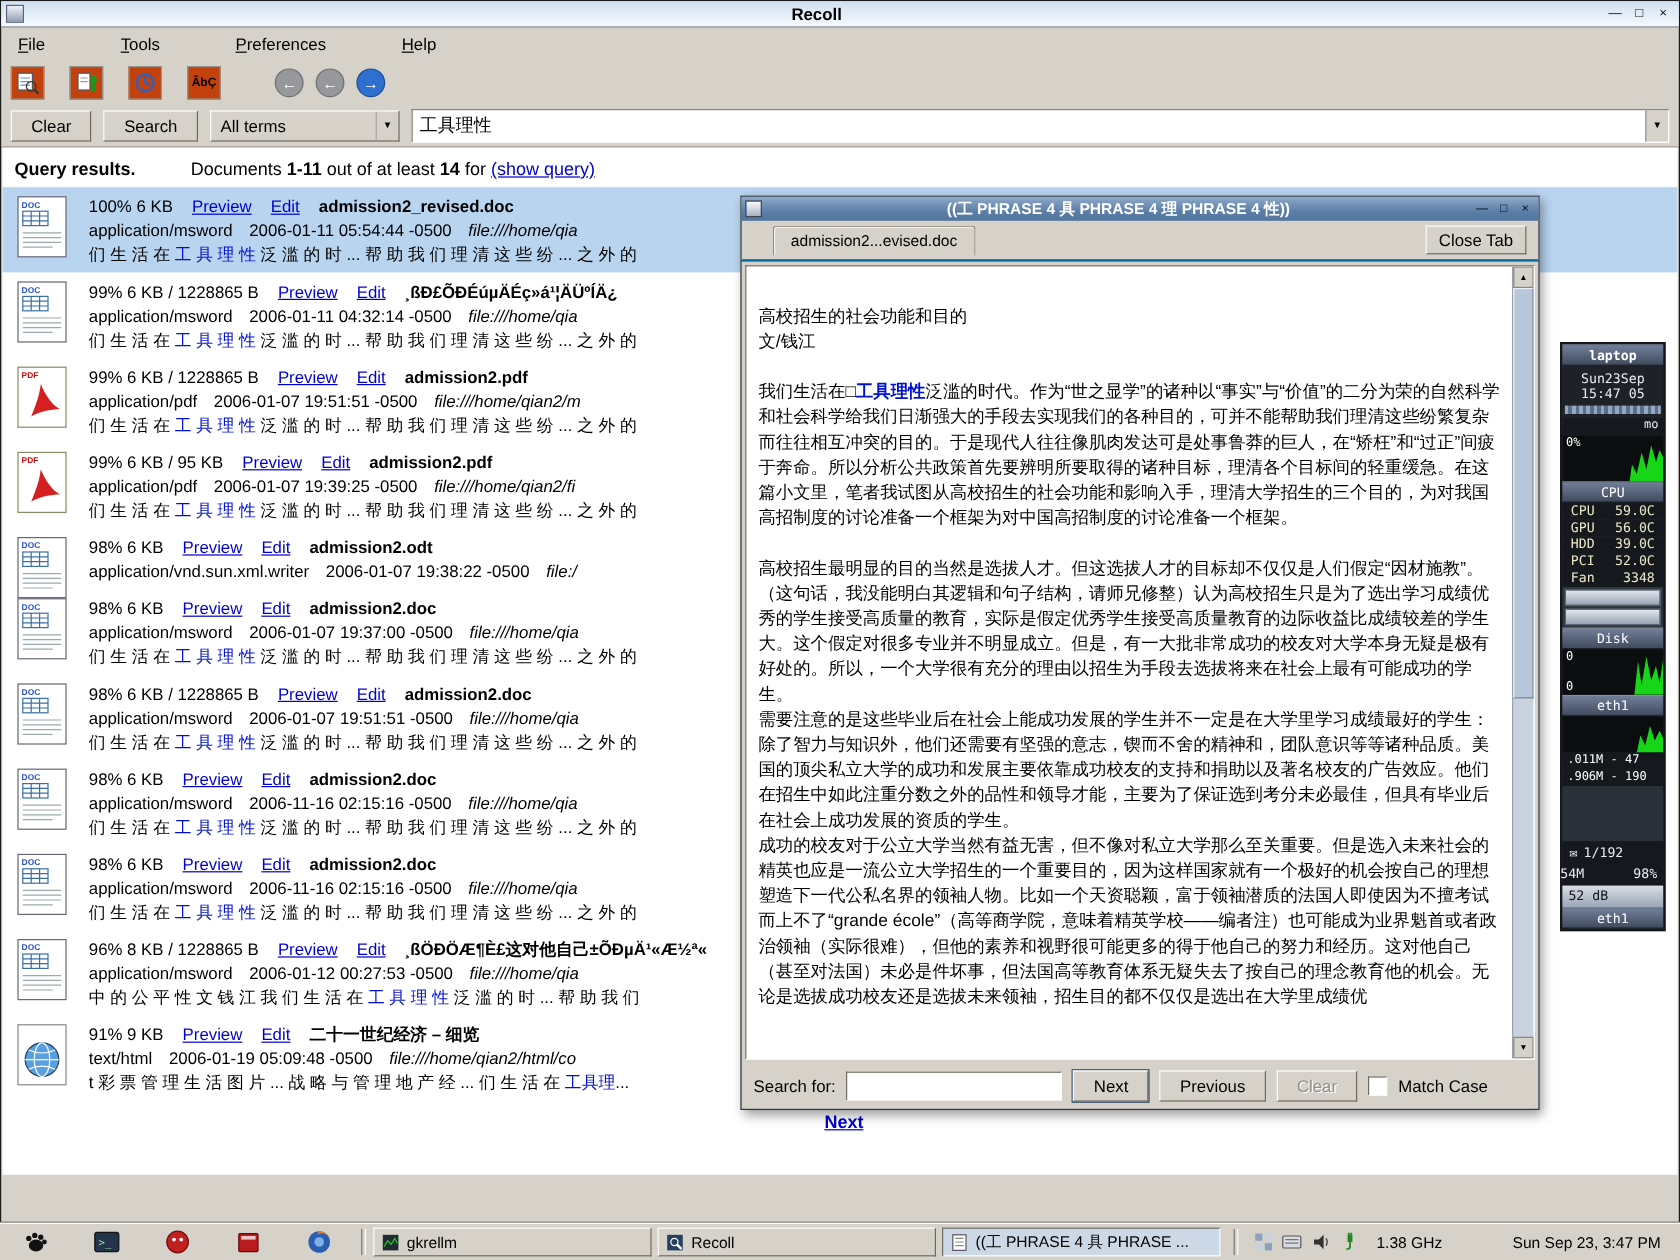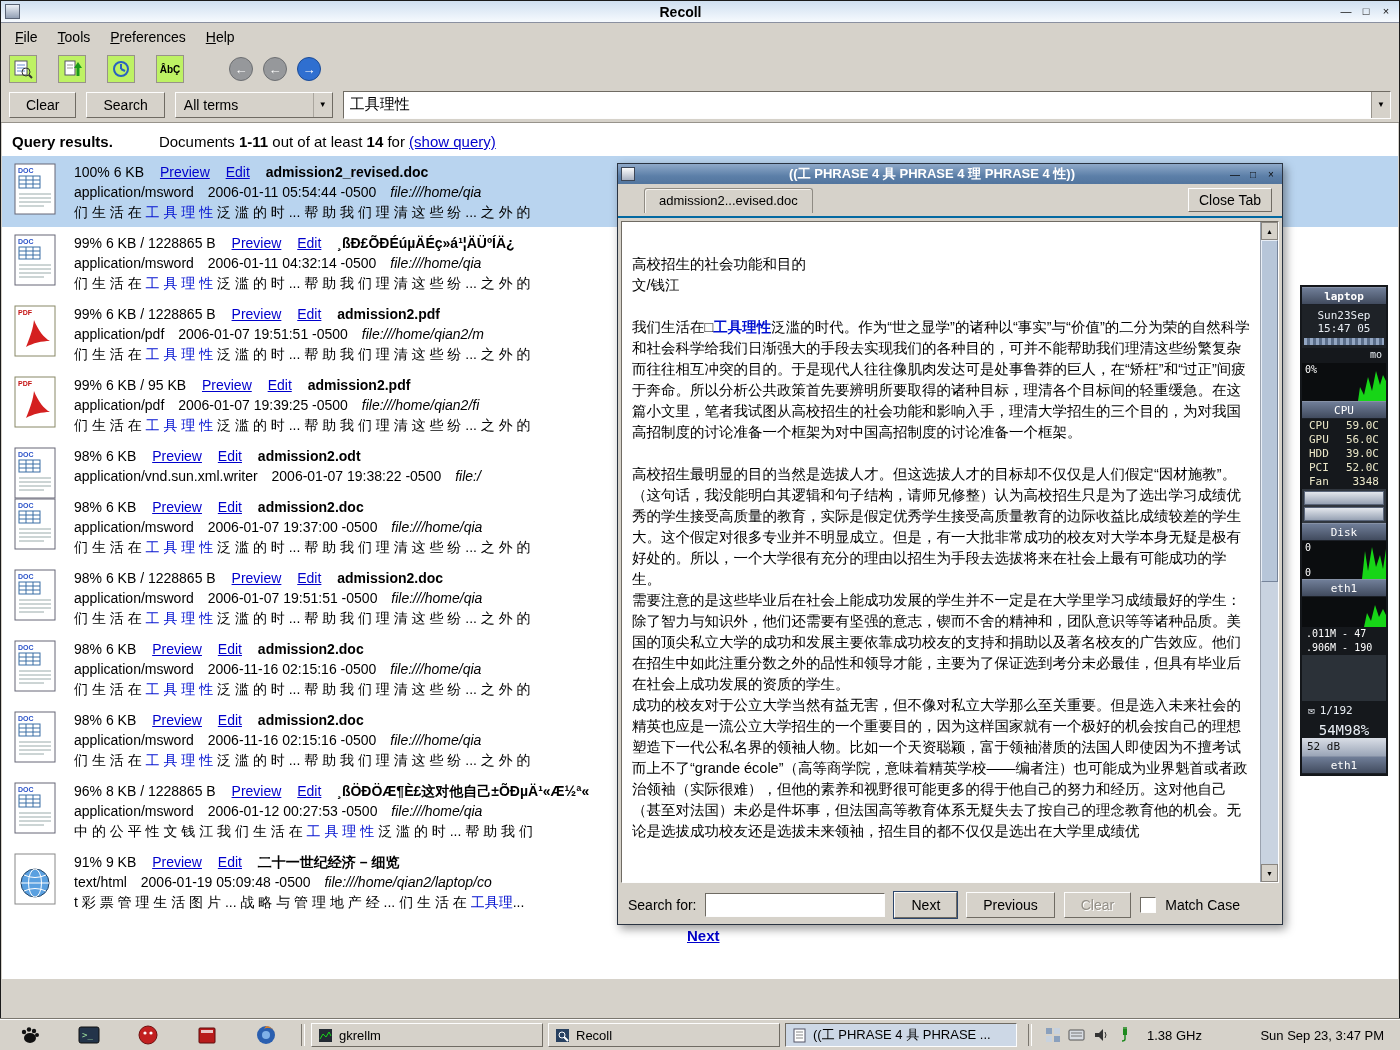--- a/index.html
+++ b/index.html
@@ -8,25 +8,25 @@
 
   
   #recoll-window{position:absolute;left:0;top:0;width:1400px;height:1020px;border:1px solid #1a1a1a;
                  box-sizing:border-box;background:#d6d2ca;}
   .main-titlebar{height:21px;background:linear-gradient(#cfdff0,#f6fafe);border-bottom:1px solid #8a90a0;
                  display:flex;align-items:center;padding:0 4px;}
   .mt-icon{width:13px;height:13px;background:linear-gradient(#eef2f8,#93a0b4);border:1px solid #5a6475;margin-right:6px;}
   .mt-title{flex:1;text-align:center;font-size:14px;font-weight:bold;}
   .wbtn{width:18px;height:15px;display:flex;align-items:center;justify-content:center;font-size:11px;
         line-height:1;color:#111;margin-left:2px;cursor:default;}
-  .menubar{height:28px;display:flex;align-items:center;padding-left:4px;}
+  .menubar{height:28px;display:flex;align-items:center;padding-left:4px;gap:43px;}
   .menu-item{padding:5px 10px;font-size:14px;}
   .menu-item .u{text-decoration:underline;}
   .toolbar{height:36px;display:flex;align-items:center;padding-left:8px;}
-  .tool-btn{width:26px;height:26px;border:1px solid #979389;background:#bef264;display:flex;
+  .tool-btn{width:26px;height:26px;border:1px solid #979389;background:#c2410c;display:flex;
             align-items:center;justify-content:center;margin-right:21px;}
   .tool-gap{width:24px;}
   .abc{font-size:10px;font-weight:bold;}
   .nav-circle{width:22px;height:22px;border-radius:50%;display:flex;align-items:center;justify-content:center;
               color:#fff;font-weight:bold;font-size:13px;margin-right:10px;}
   .nav-gray{background:#96989b;border:1px solid #6d6f72;}
   .nav-blue{background:#2f6fd0;border:1px solid #1d4c96;}
   .search-row{height:35px;display:flex;align-items:center;gap:10px;padding:0 8px;border-bottom:1px solid #97938b;}
   .btn{border-top:1px solid #fdfdfd;border-left:1px solid #fdfdfd;border-right:1px solid #6f6b63;
        border-bottom:1px solid #6f6b63;background:#d6d2ca;font-size:14px;padding:4px 16px;font-family:inherit;}
@@ -108,21 +108,21 @@
   .gk-chart.small{height:30px;}
   .gk-chart svg{position:absolute;inset:0;width:100%;height:100%;}
   .chart-label{position:absolute;font-size:10px;color:#fff;z-index:2;}
   .tl{left:3px;top:1px;} .bl{left:3px;bottom:1px;}
   .gk-sensor{display:flex;justify-content:space-between;padding:0 7px;font-size:11px;height:14px;
              background:#15181c;color:#ece8c8;}
   .gk-bar{height:12px;margin:2px 2px;background:linear-gradient(#e3e7ed,#97a2b4);border:1px solid #596479;}
   .gk-net{background:#15181c;font-size:10px;padding:1px 4px;height:12px;color:#fff;}
   .gk-spacer{height:46px;background:#2b3138;}
   .gk-mail{display:flex;align-items:center;gap:5px;background:#15181c;font-size:11px;padding:2px 6px;height:15px;}
-  .gk-mem{display:flex;justify-content:center;background:#15181c;font-size:14px;padding:2px 5px;height:14px;}
+  .gk-mem{display:flex;justify-content:flex-end;background:#15181c;font-size:11px;padding:2px 5px;height:14px;gap:41px;}
   .gk-db{background:linear-gradient(#d9dee6,#9aa5b7);color:#111;font-size:11px;padding:2px 5px;height:14px;}
 
   
   #taskbar{position:absolute;left:0;bottom:0;width:1400px;height:30px;background:#d6d2ca;z-index:30;
            border-top:1px solid #fdfdfd;box-shadow:0 -1px 0 #7b776f;display:flex;align-items:center;}
   .tb-launch{display:flex;width:295px;justify-content:space-around;align-items:center;}
   .launch{width:24px;height:24px;display:flex;align-items:center;justify-content:center;}
   .tb-task{width:232px;height:24px;margin-right:5px;display:flex;align-items:center;gap:6px;padding:0 6px;
            font-size:13px;overflow:hidden;white-space:nowrap;box-sizing:border-box;
            border-top:1px solid #fdfdfd;border-left:1px solid #fdfdfd;border-right:1px solid #6f6b63;border-bottom:1px solid #6f6b63;}
@@ -534,21 +534,21 @@
       <div class="rbody">
         <div class="rline">
           <span class="rmeta">91% 9 KB</span>
           <a class="link rlink">Preview</a>
           <a class="link rlink">Edit</a>
           <span class="rtitle">二十一世纪经济 – 细览</span>
         </div>
         <div class="rline">
           <span class="rmime">text/html</span>
           <span class="rdate">2006-01-19 05:09:48 -0500</span>
-          <span class="rurl">file:///home/qian2/laptop/co</span>
+          <span class="rurl">file:///home/qian2/html/co</span>
         </div>
         <div class="rline"><span>t 彩 票 管 理 生 活 图 片 ... 战 略 与 管 理 地 产 经 ... 们 生 活 在 </span><span class="hl">工具理</span><span>...</span></div>
       </div>
     </div>
         </div>
 
       <a class="link next-main">Next</a>
     </div>
   </div>
 

